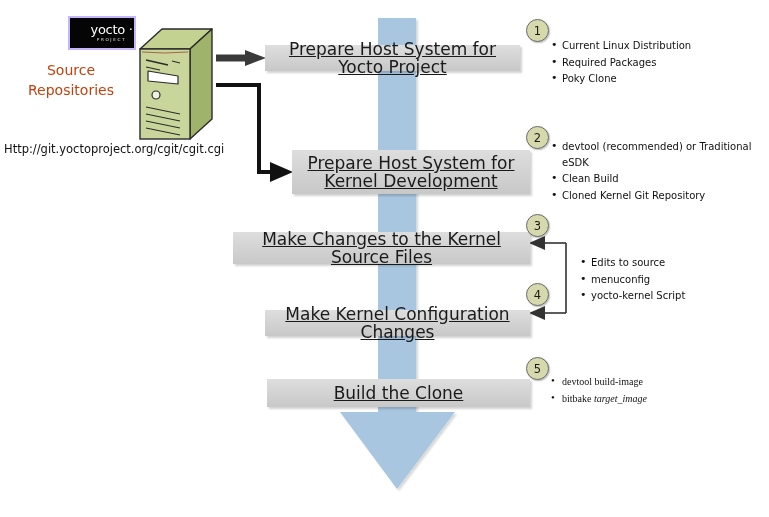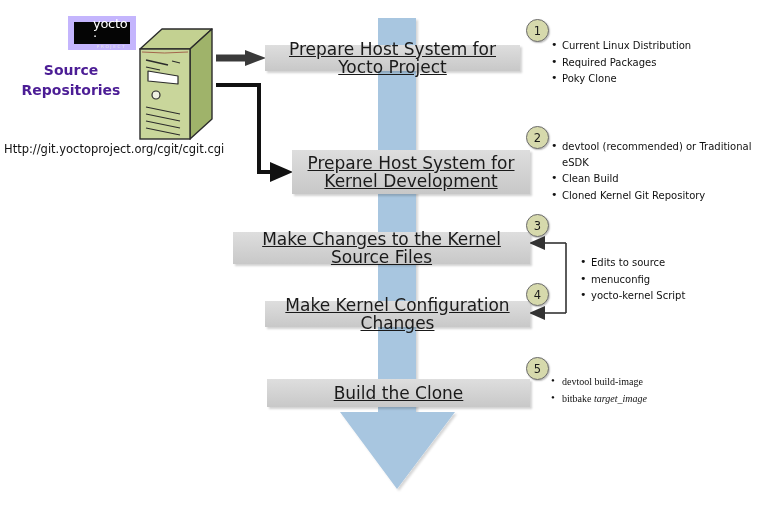--- a/index.html
+++ b/index.html
@@ -19,21 +19,21 @@
     overflow: hidden;
     background: #ffffff;
   }
   .abs { position: absolute; }
 
   
   .logo-box {
     left: 68px; top: 16px;
     width: 68px; height: 34px;
     background: #050505;
-    border: 6px solid #c4b5fd;
+    border: 2px solid #c4b5fd;
     box-sizing: border-box;
     display: flex;
     flex-direction: column;
     align-items: center;
     justify-content: center;
     line-height: 1;
     padding-left: 19px;
   }
   .logo-main {
     color: #ffffff;
@@ -47,23 +47,23 @@
     letter-spacing: 1.6px;
     margin-top: 2px;
   }
 
   
   .src-label {
     left: 10px; top: 60px;
     width: 122px;
     text-align: center;
     font-size: 14px;
-    font-weight: bold;
+    font-weight: normal;
     line-height: 20px;
-    color: #4c1d95;
+    color: #c2410c;
   }
   .src-url {
     left: 4px; top: 142px;
     font-size: 11.5px;
     color: #111111;
     white-space: nowrap;
   }
 
   
   .server { left: 138px; top: 27px; width: 76px; height: 116px; }
@@ -82,21 +82,21 @@
     font-size: 17px;
     color: #1a1a1a;
     line-height: 18px;
     box-sizing: border-box;
     padding: 0 6px;
     text-decoration: underline;
   }
   #box-1 { left: 265px; top: 45px;  width: 255px; height: 26px; }
   #box-2 { left: 292px; top: 150px; width: 238px; height: 44px; }
   #box-3 { left: 233px; top: 232px; width: 297px; height: 32px; }
-  #box-4 { left: 265px; top: 301px; width: 265px; height: 26px; }
+  #box-4 { left: 265px; top: 310px; width: 265px; height: 26px; }
   #box-5 { left: 267px; top: 379px; width: 263px; height: 28px; }
 
   
   .step-circle {
     width: 23px; height: 23px;
     border-radius: 50%;
     background: #d6d9ac;
     border: 1.4px solid #6c6c6c;
     box-sizing: border-box;
     display: flex;

